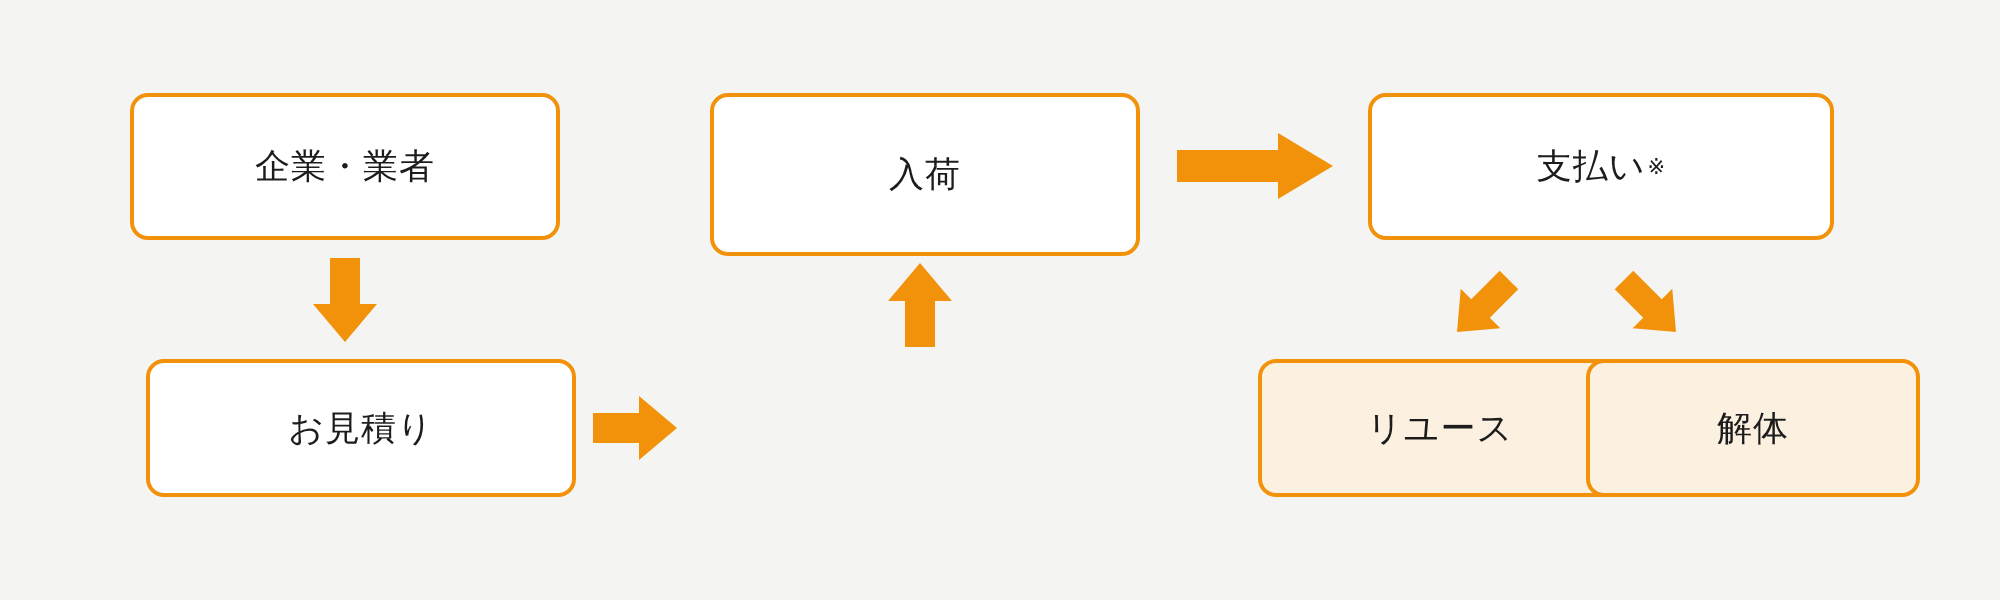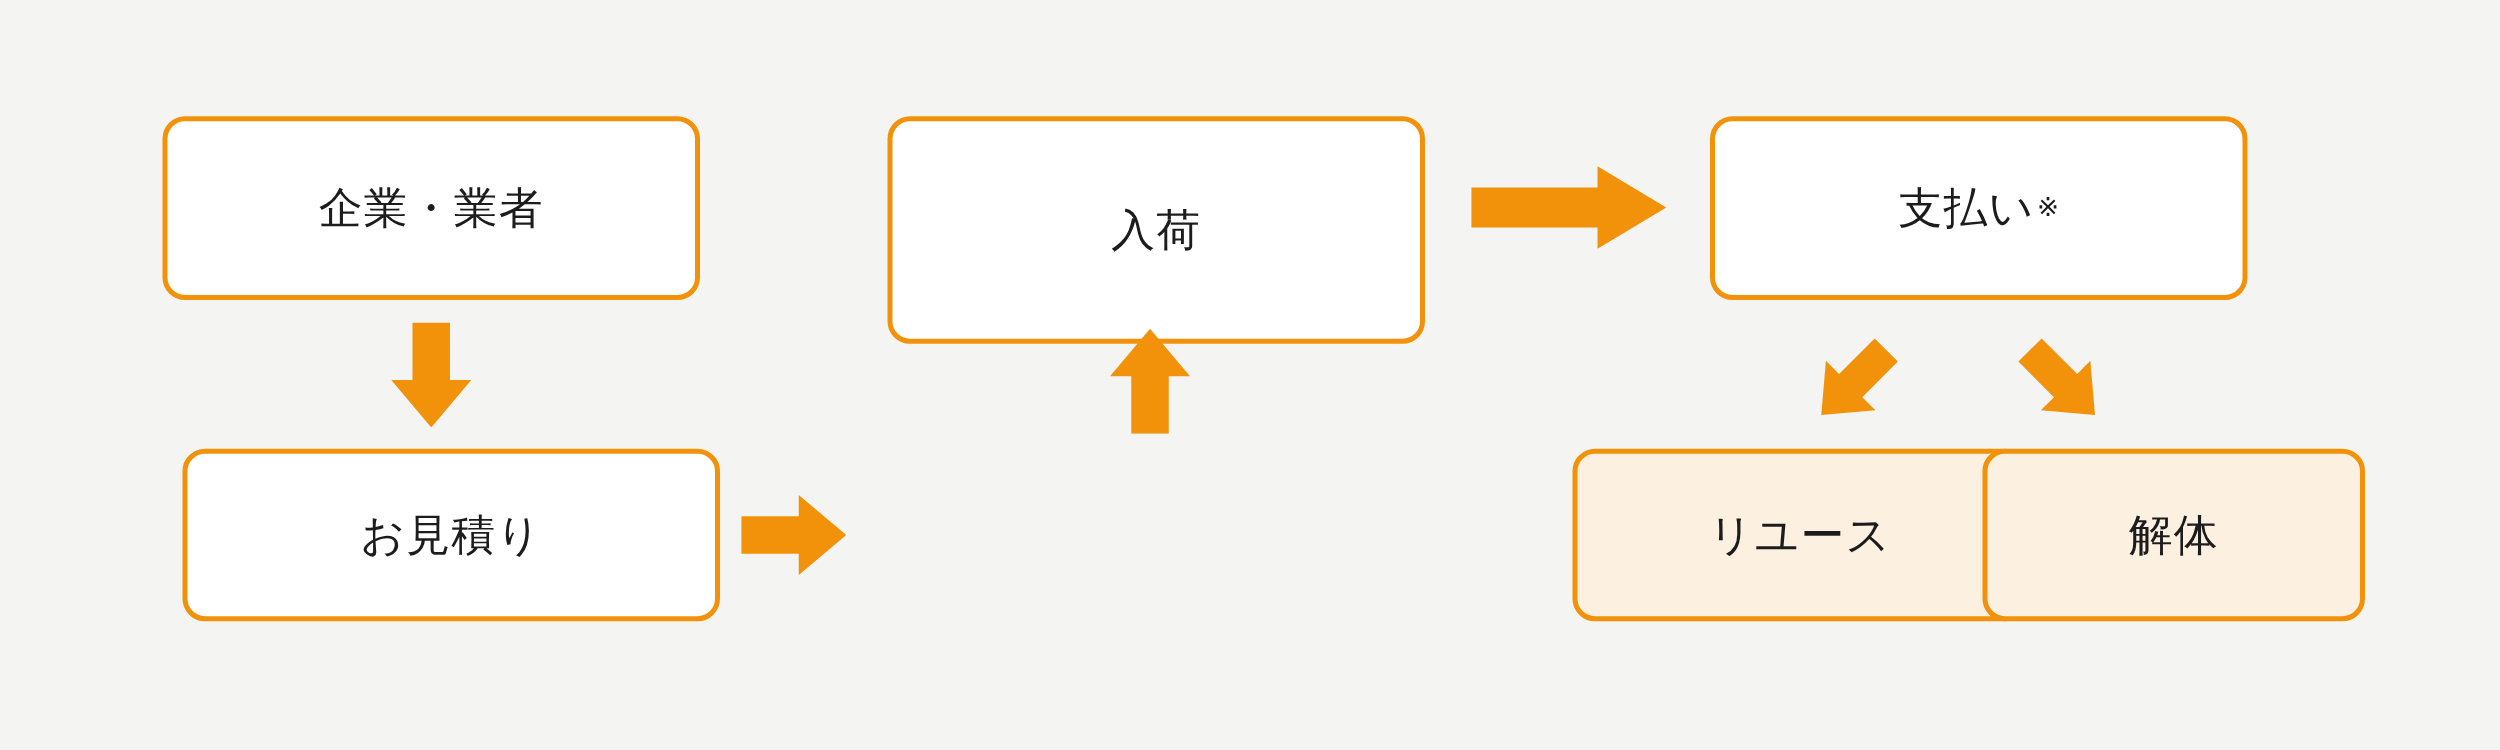--- a/index.html
+++ b/index.html
@@ -38,25 +38,25 @@
   }
   .node .note {
     font-size: 21px;
     font-weight: 500;
     color: #1C1C1C;
     margin-left: 2px;
   }
   
   .node-company   { left: 130px;  top: 93px;  width: 430px; height: 147px; }
   .node-estimate  { left: 146px;  top: 359px; width: 430px; height: 138px; }
-  .node-arrival   { left: 710px;  top: 93px;  width: 430px; height: 182px; }
+  .node-arrival   { left: 710px;  top: 93px;  width: 430px; height: 163px; }
   .node-pickup    { left: 710px;  top: 359px; width: 430px; height: 138px; }
-  .node-payment   { left: 1368px; top: 93px;  width: 430px; height: 147px; }
+  .node-payment   { left: 1368px; top: 93px;  width: 466px; height: 147px; }
   .node-reuse     { left: 1258px; top: 359px; width: 364px; height: 138px; }
-  .node-dismantle { left: 1586px; top: 359px; width: 306px; height: 138px; }
+  .node-dismantle { left: 1586px; top: 359px; width: 334px; height: 138px; }
 
   .arrow {
     position: absolute;
     display: block;
     line-height: 0;
   }
   .arrow svg { display: block; }
   .arrow polygon { fill: #F2920B; }
 
   

